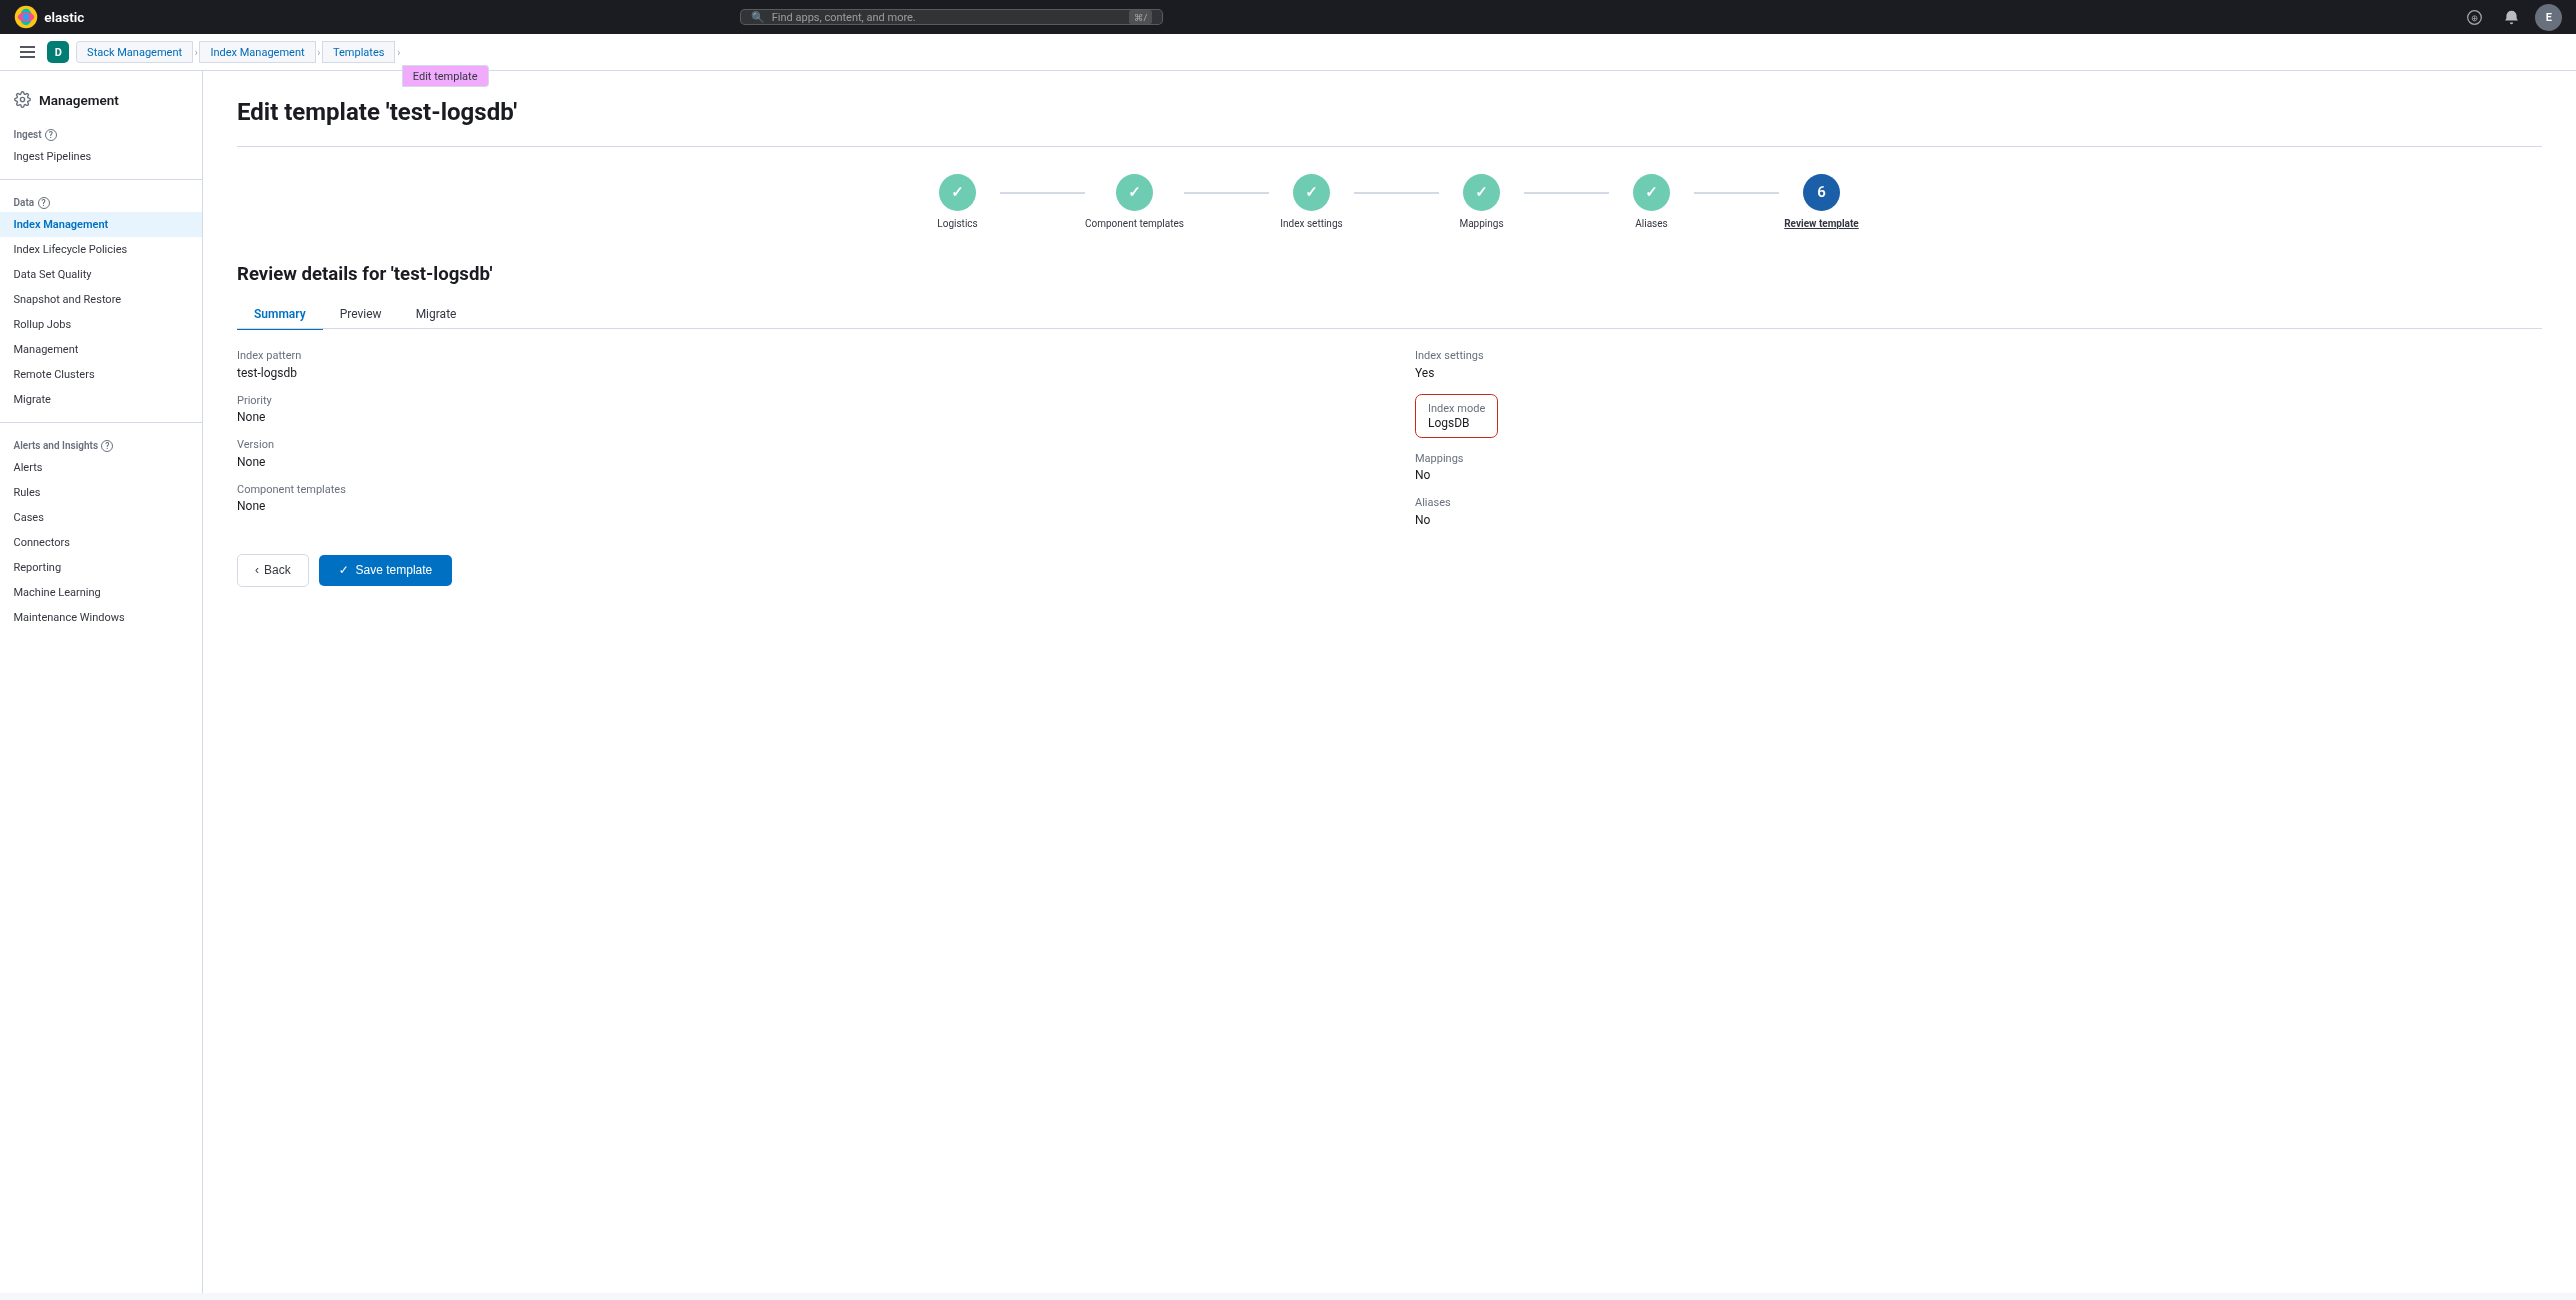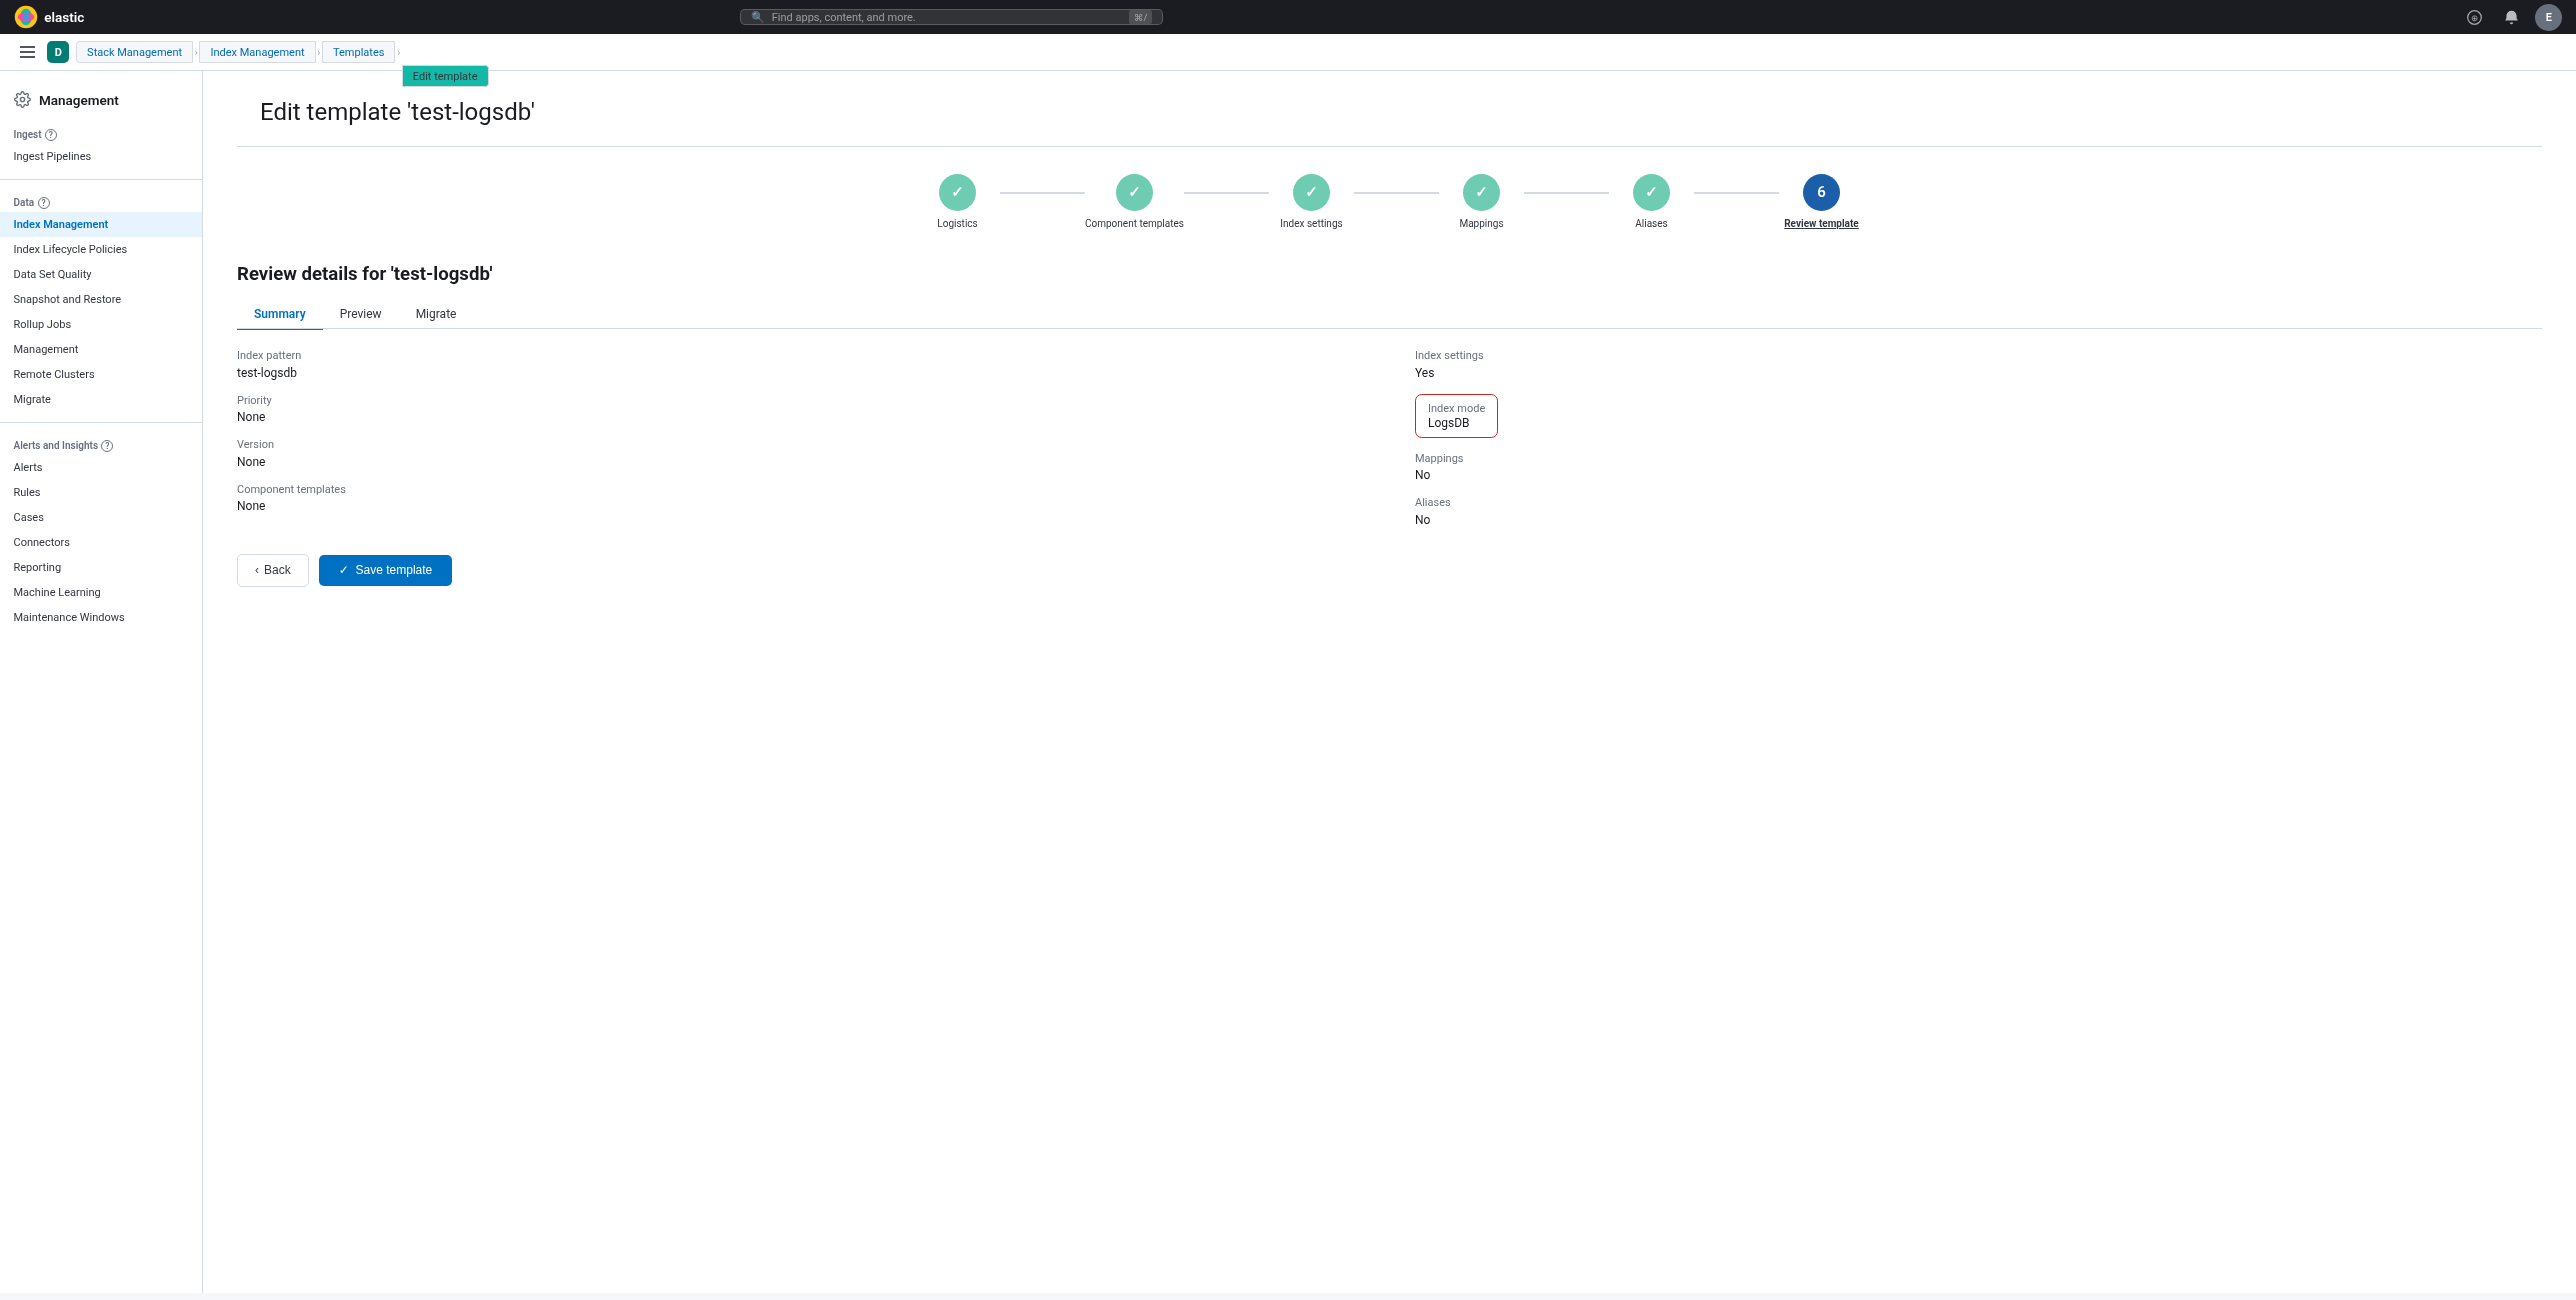--- a/index.html
+++ b/index.html
@@ -122,21 +122,21 @@
       padding: 3.4px 10px;
       font-size: 11px;
       color: #006bb8;
       cursor: pointer;
       position: relative;
     }
     .breadcrumb-item:first-child { border-radius: 3.4px 0 0 3.4px; }
     .breadcrumb-item.active {
       color: #343741;
       cursor: default;
-      background: #14b8a6;
+      background: #f0abfc;
       border-radius: 0 3.4px 3.4px 0;
       margin-top: 48px;
     }
     .breadcrumb-arrow {
       color: #98a2b3;
       font-size: 10px;
       padding: 0 1.7px;
     }
 
     
@@ -209,24 +209,23 @@
 
     
     .content {
       flex: 1;
       background: white;
       overflow-y: auto;
       padding: 27px 34px;
     }
     .page-title {
       font-size: 24px;
-      font-weight: 400;
+      font-weight: 700;
       color: #1a1c21;
       margin-bottom: 20px;
-      margin-left: 23px;
     }
     .divider {
       height: 0.8px;
       background: #d3dae6;
       margin-bottom: 27px;
     }
 
     
     .stepper {
       display: flex;

